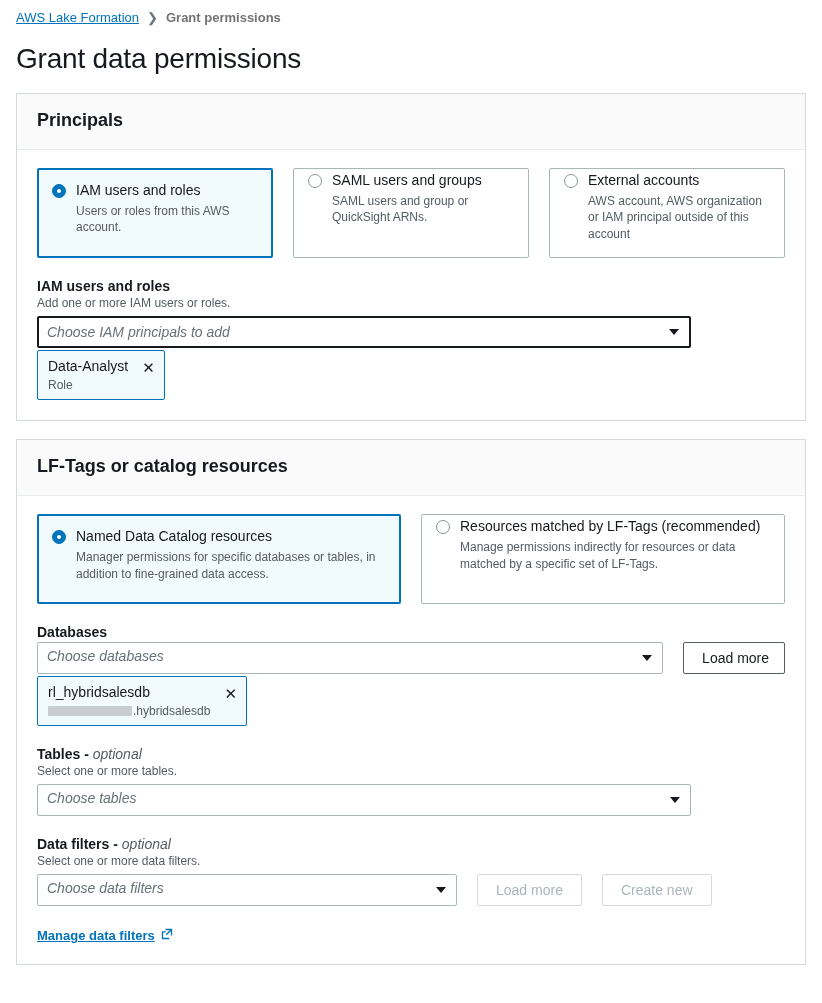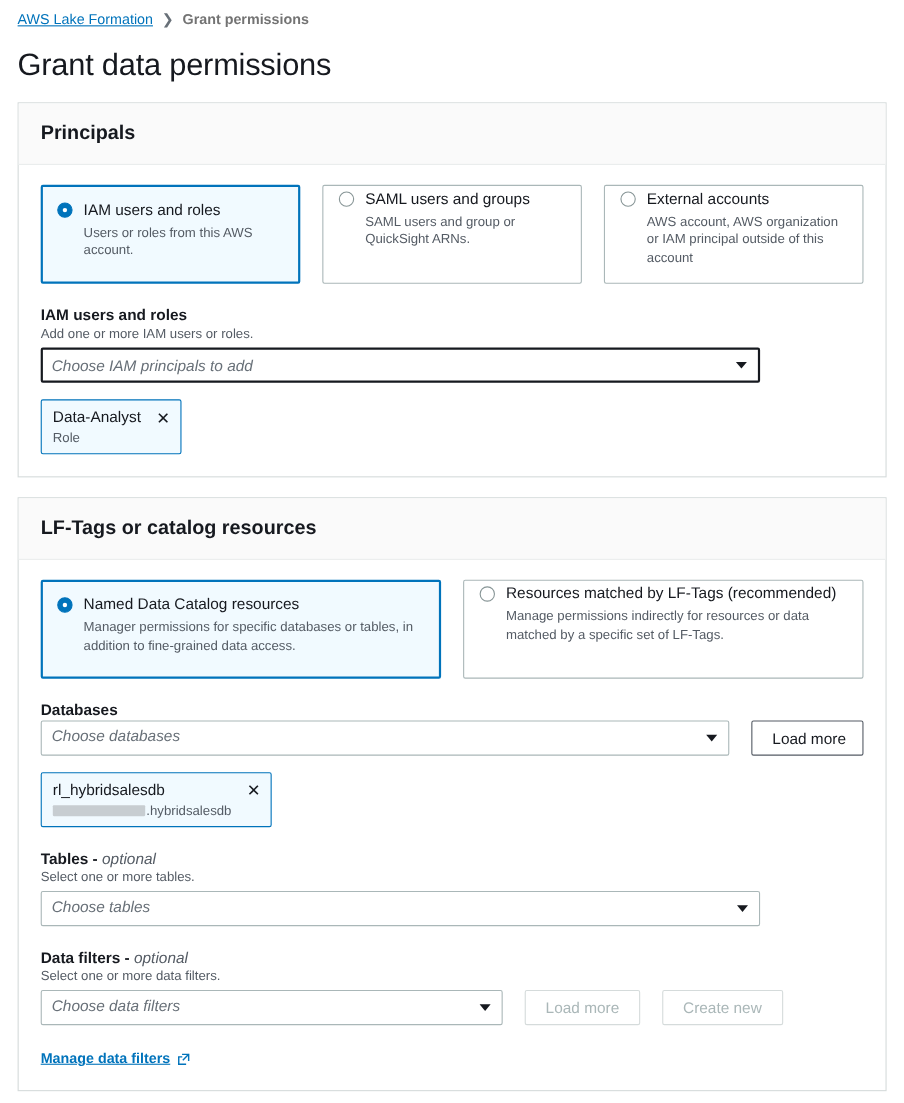--- a/index.html
+++ b/index.html
@@ -190,21 +190,21 @@
     white-space: nowrap;
   }
   .btn.disabled {
     border-color: #d5dbdb;
     color: #aab7b8;
     cursor: default;
   }
 
   
   .token {
-    margin-top: 15px;
+    margin-top: 2px;
     display: inline-flex;
     align-items: flex-start;
     border: 1px solid #0073bb;
     background: #f1faff;
     border-radius: 2px;
     padding: 7px 9px 7px 10px;
     gap: 14px;
   }
   .token-main { display: flex; flex-direction: column; gap: 3px; }
   .token-title { font-size: 14px; color: #16191f; line-height: 1.2; }
@@ -229,21 +229,21 @@
     color: #16191f;
     line-height: 1;
     cursor: pointer;
     padding-top: 2px;
     font-family: "Liberation Sans", sans-serif;
   }
 
   
   .ext-link {
     display: inline-flex;
-    align-items: flex-end;
+    align-items: flex-start;
     gap: 6px;
     color: #0073bb;
     font-size: 13px;
     font-weight: bold;
     text-decoration: none;
     margin-top: 22px;
     cursor: pointer;
   }
   .ext-link .label { text-decoration: underline; }
   .ext-icon { display: inline-block; width: 12px; height: 12px; }

